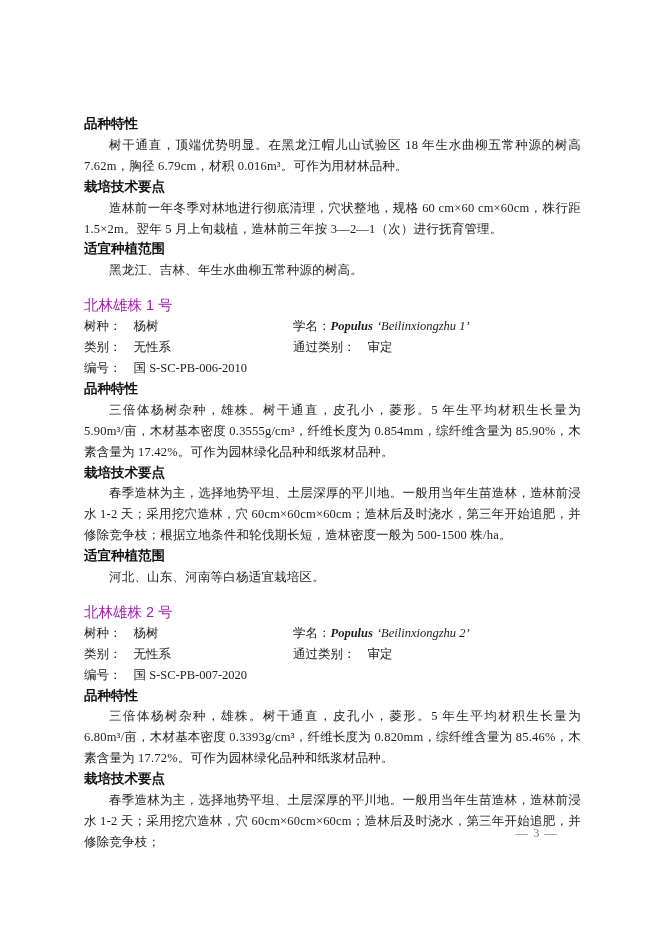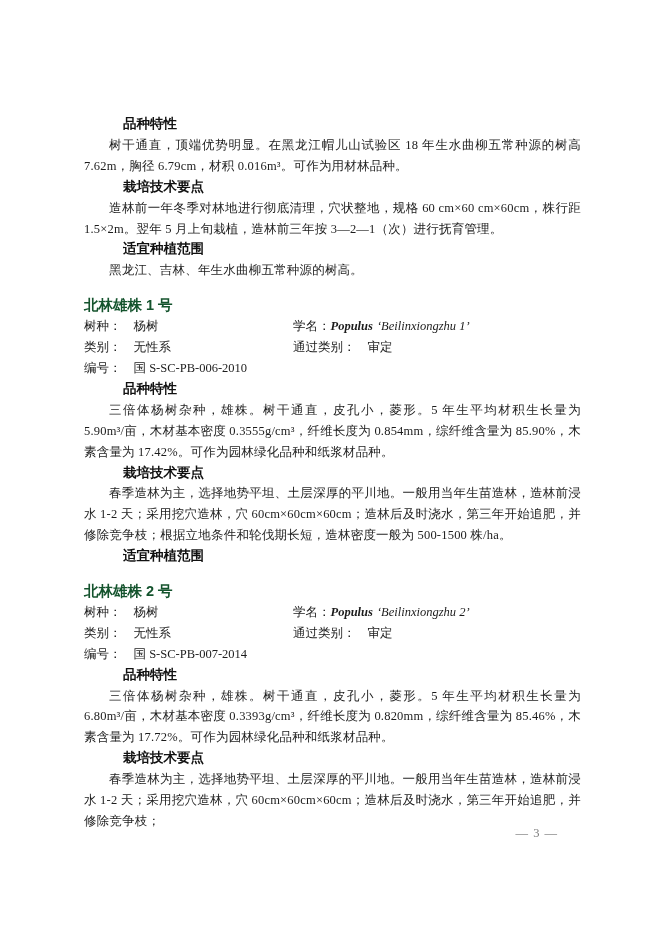--- a/index.html
+++ b/index.html
@@ -21,27 +21,26 @@
     width: 497px;
     font-size: 12.5px;
     line-height: 20.9px;
   }
   .sec-heading {
     font-family: "Liberation Sans", "DejaVu Sans", sans-serif;
     font-weight: bold;
     font-size: 13.5px;
     color: #111111;
     line-height: 20.9px;
-    margin-left: 39px;
   }
   .variety-name {
     font-family: "Liberation Sans", "DejaVu Sans", sans-serif;
-    font-weight: bold;
+    font-weight: normal;
     font-size: 14.5px;
-    color: #14532d;
+    color: #a21caf;
     line-height: 20.9px;
     margin-top: 14px;
   }
   .para {
     text-align: justify;
     text-indent: 2em;
     letter-spacing: 0.2px;
   }
   .field-row {
     display: flex;
@@ -94,41 +93,42 @@
     <div class="field-row">
       <span class="field-left">
         <span>编号：</span><span class="field-value">国 S-SC-PB-006-2010</span>
       </span>
     </div>
     <div class="sec-heading">品种特性</div>
     <div class="para">三倍体杨树杂种，雄株。树干通直，皮孔小，菱形。5 年生平均材积生长量为 5.90m³/亩，木材基本密度 0.3555g/cm³，纤维长度为 0.854mm，综纤维含量为 85.90%，木素含量为 17.42%。可作为园林绿化品种和纸浆材品种。</div>
     <div class="sec-heading">栽培技术要点</div>
     <div class="para">春季造林为主，选择地势平坦、土层深厚的平川地。一般用当年生苗造林，造林前浸水 1-2 天；采用挖穴造林，穴 60cm×60cm×60cm；造林后及时浇水，第三年开始追肥，并修除竞争枝；根据立地条件和轮伐期长短，造林密度一般为 500-1500 株/ha。</div>
     <div class="sec-heading">适宜种植范围</div>
+    <div class="para">河北、山东、河南等白杨适宜栽培区。</div>
 
     <div class="variety-name">北林雄株 2 号</div>
     <div class="field-row">
       <span class="field-left">
         <span>树种：</span><span class="field-value">杨树</span>
       </span>
       <span class="field-right">
         <span>学名：</span><span class="sci-genus">Populus</span><span class="sci-cultivar">‘Beilinxiongzhu 2’</span>
       </span>
     </div>
     <div class="field-row">
       <span class="field-left">
         <span>类别：</span><span class="field-value">无性系</span>
       </span>
       <span class="field-right">
         <span>通过类别：</span><span class="field-value">审定</span>
       </span>
     </div>
     <div class="field-row">
       <span class="field-left">
-        <span>编号：</span><span class="field-value">国 S-SC-PB-007-2014</span>
+        <span>编号：</span><span class="field-value">国 S-SC-PB-007-2020</span>
       </span>
     </div>
     <div class="sec-heading">品种特性</div>
     <div class="para">三倍体杨树杂种，雄株。树干通直，皮孔小，菱形。5 年生平均材积生长量为 6.80m³/亩，木材基本密度 0.3393g/cm³，纤维长度为 0.820mm，综纤维含量为 85.46%，木素含量为 17.72%。可作为园林绿化品种和纸浆材品种。</div>
     <div class="sec-heading">栽培技术要点</div>
     <div class="para">春季造林为主，选择地势平坦、土层深厚的平川地。一般用当年生苗造林，造林前浸水 1-2 天；采用挖穴造林，穴 60cm×60cm×60cm；造林后及时浇水，第三年开始追肥，并修除竞争枝；</div>
 
   </div>
 
   <div class="footer">— 3 —</div>

